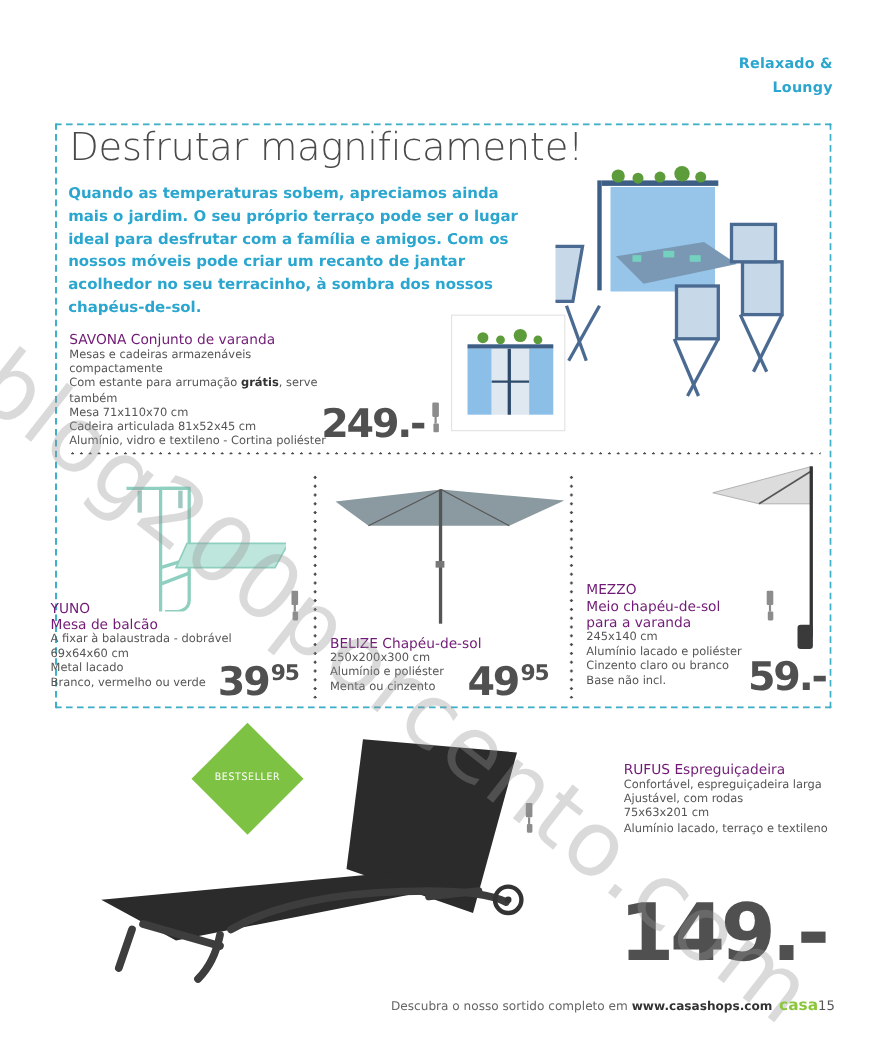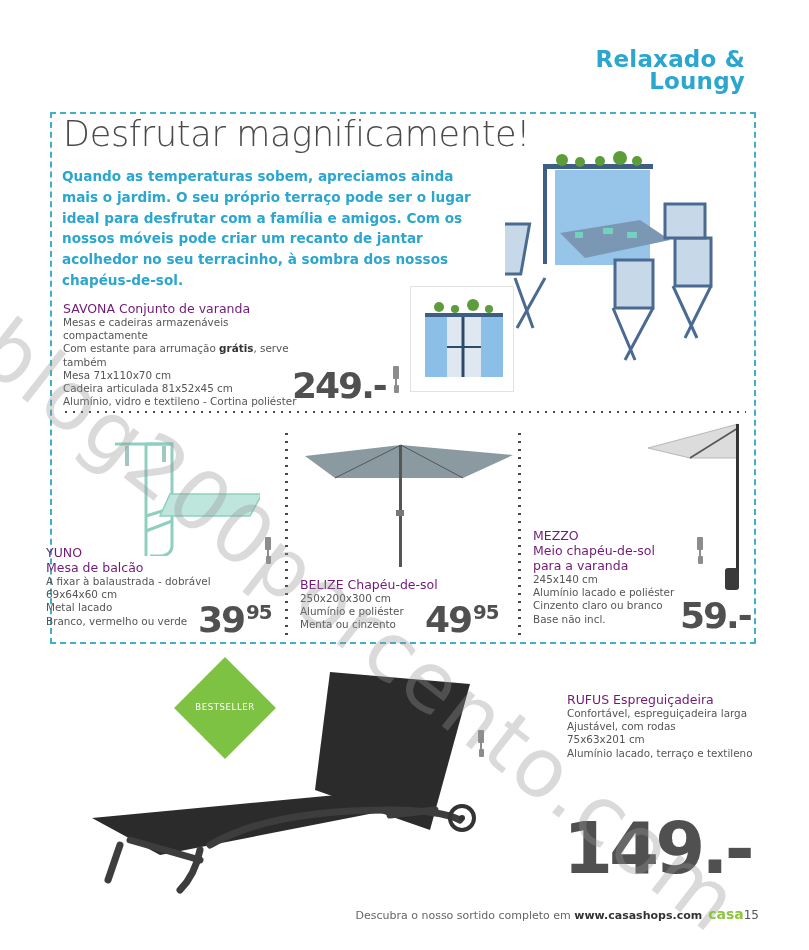--- a/index.html
+++ b/index.html
@@ -1,21 +1,21 @@
 <!DOCTYPE html>
 <html><head>
   <meta charset="utf-8">
   <style>
     * { margin: 0; padding: 0; box-sizing: border-box; }
     html, body { width: 809px; height: 950px; background: #ffffff; overflow: hidden; }
     body { position: relative; font-family: "DejaVu Sans", sans-serif; color: #4a4a4a; }
 
     .category {
-      position: absolute; right: 64px; top: 48px; text-align: right;
-      color: #2aa6cf; font-weight: bold; font-size: 23px; line-height: 22px;
+      position: absolute; right: 52px; top: 48px; text-align: right;
+      color: #2aa6cf; font-weight: bold; font-size: 13px; line-height: 22px;
       font-family: "DejaVu Sans", sans-serif; letter-spacing: 0.2px;
     }
 
     .frame {
       position: absolute; left: 50px; top: 112px; width: 706px; height: 532px;
       border: 2px dashed #3fb0c7; border-radius: 1px;
     }
     .sep-h {
       position: absolute; left: 62px; top: 411px; width: 684px; height: 2px;
       background-image: radial-gradient(circle, #4a4a4a 1.2px, transparent 1.4px);

